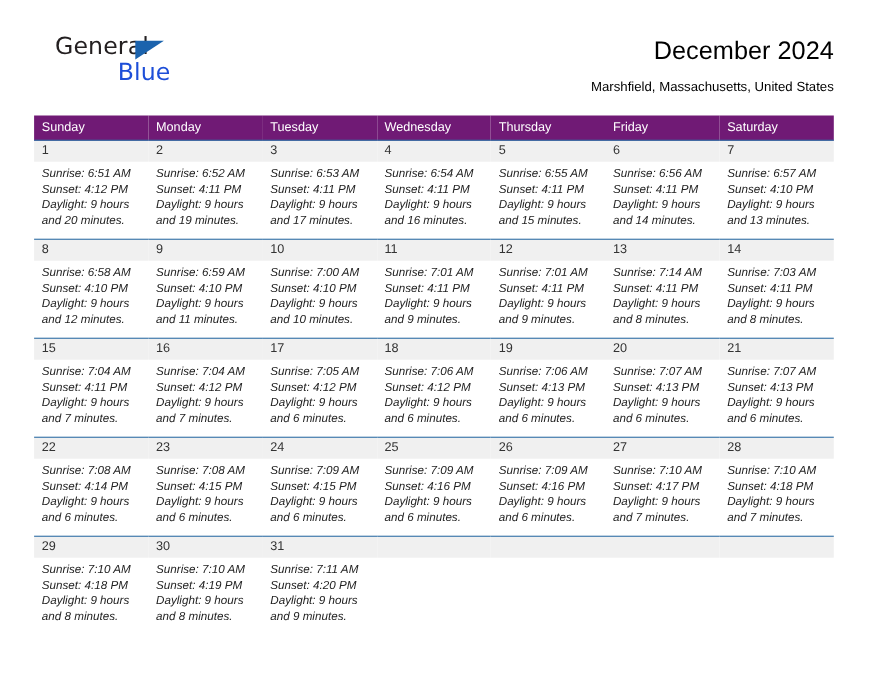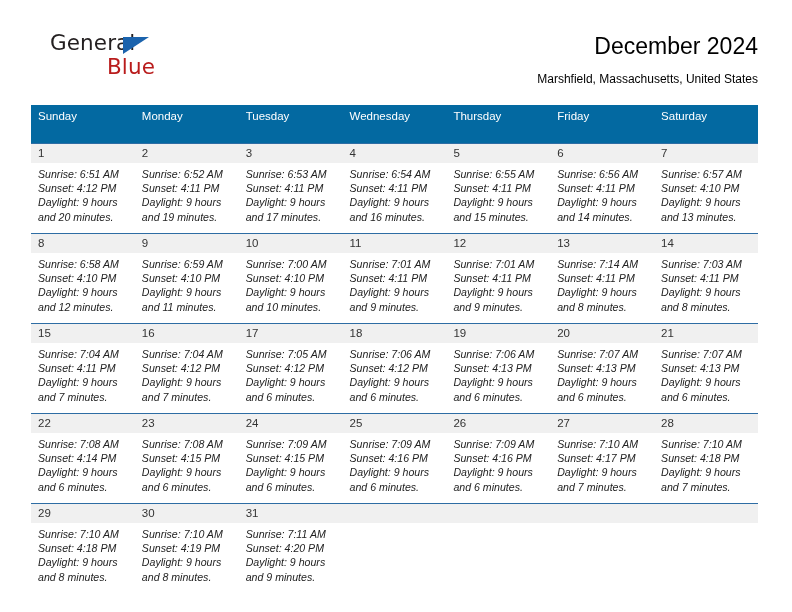--- a/index.html
+++ b/index.html
@@ -54,21 +54,21 @@
     height: 0;
     border-left: 26px solid #1b63ad;
     border-bottom: 17px solid transparent;
   }
   .brand-blue {
     position: absolute;
     left: 57px;
     top: 26px;
     font-size: 21.5px;
     letter-spacing: 0.1px;
-    color: #b91c1c;
+    color: #1d4ed8;
     font-family: "DejaVu Sans", sans-serif;
     font-weight: 400;
   }
 
   .title-block {
     position: absolute;
     right: 0;
     top: 0;
     text-align: right;
   }
@@ -91,26 +91,26 @@
   
   .calendar {
     position: absolute;
     left: 31px;
     top: 105px;
     width: 727px;
     border-collapse: collapse;
     table-layout: fixed;
   }
   .calendar th {
-    background: #0369a1;
+    background: #701a75;
     color: #ffffff;
     font-size: 11.5px;
     font-weight: 400;
     text-align: left;
-    padding: 5px 0 21px 7px;
+    padding: 5px 0 5px 7px;
     height: 19px;
     box-sizing: border-box;
     border: none;
   }
   .week-row > td {
     vertical-align: top;
     padding: 0;
     border: none;
     height: 90px;
     box-sizing: border-box;

